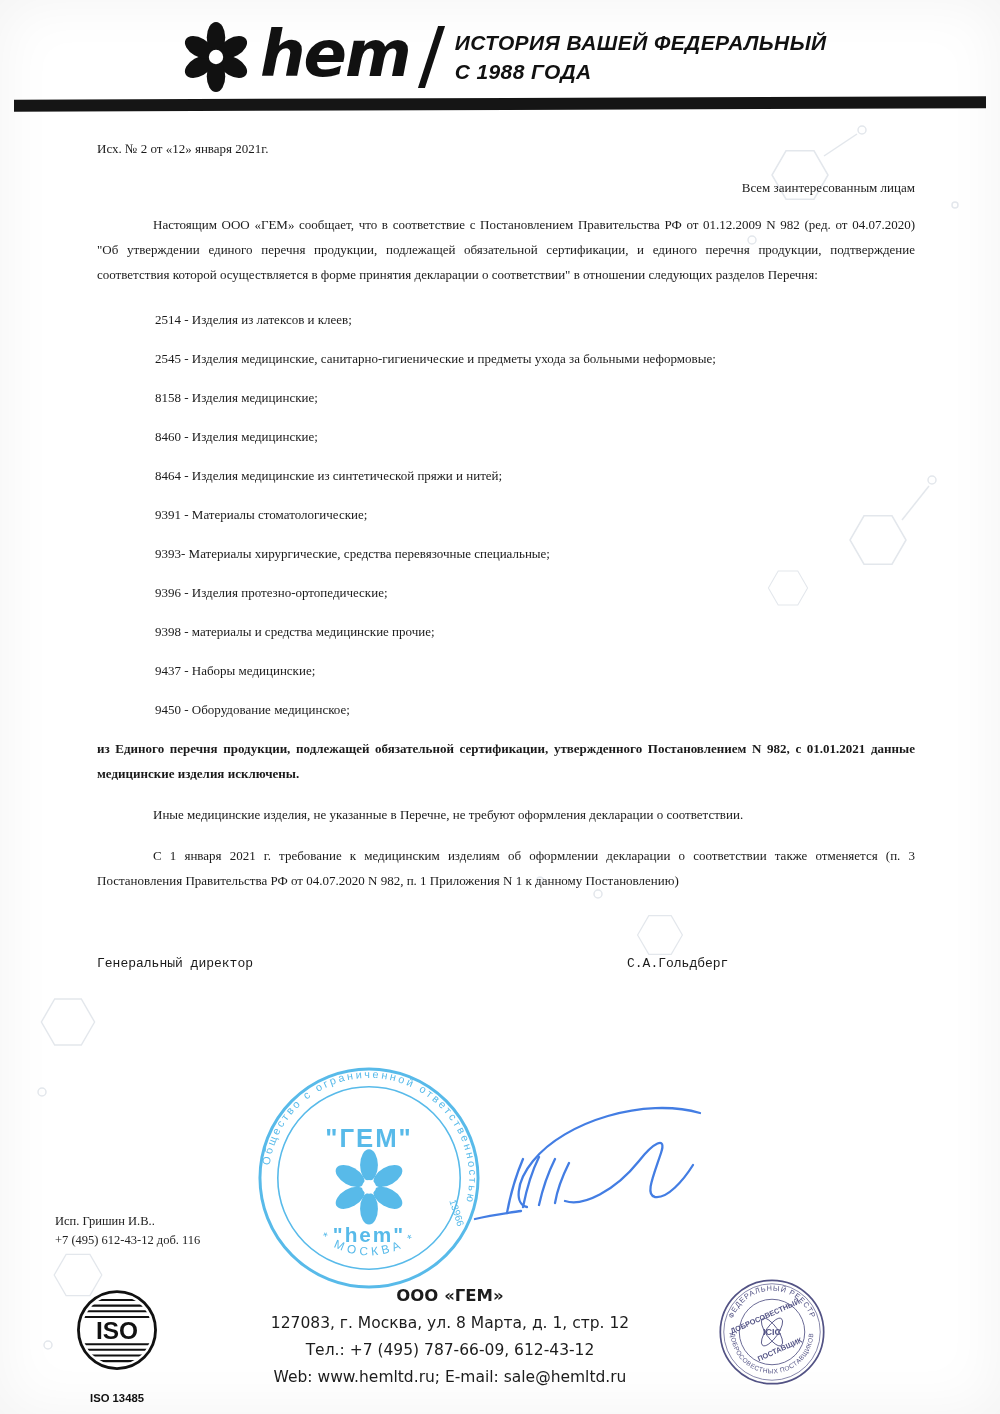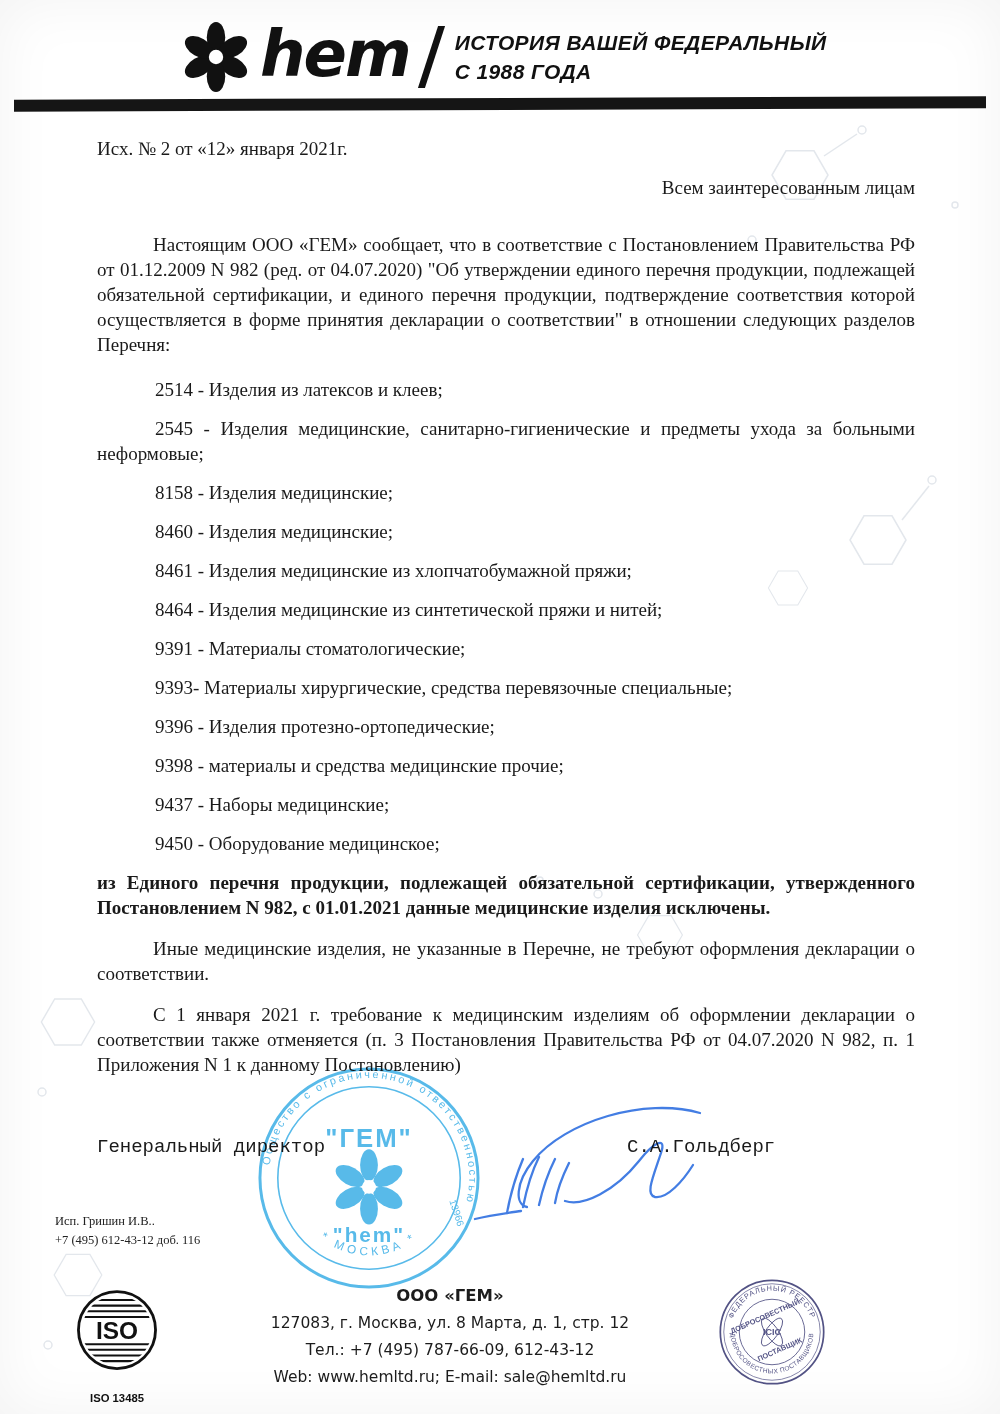--- a/index.html
+++ b/index.html
@@ -16,23 +16,23 @@
   .logo-mark { display:block; }
   .logo-text {
     font-family:"DejaVu Sans", sans-serif; font-weight:bold; font-size:64px;
     letter-spacing:-2px; line-height:1; color:#111; margin-left:8px; padding-bottom:6px;
   }
   .slash { width:7px; height:62px; background:#111; transform:skewX(-18deg); margin:0 20px 0 18px; }
   .tagline { font-family:"Liberation Sans", sans-serif; font-weight:bold; font-size:21px;
     color:#111; line-height:1.4; letter-spacing:0.4px; }
   .rule { position:absolute; top:98px; left:14px; right:14px; height:12px; background:#151515; transform:rotate(-0.2deg); }
   
-  .content { position:absolute; top:136px; left:97px; width:818px; font-size:19px; line-height:25px; }
+  .content { position:absolute; top:136px; left:97px; width:818px; font-size:13px; line-height:25px; }
   .ref { margin-bottom:14px; }
-  .addressee { text-align:right; margin-bottom:32px; }
+  .addressee { text-align:right; margin-bottom:12px; }
   .para { text-align:justify; margin-bottom:20px; }
   .indent { text-indent:56px; }
   .item { text-align:justify; text-indent:58px; margin-bottom:14px; }
   .item:last-of-type { margin-bottom:20px; }
   .bold { font-weight:bold; margin-bottom:16px; }
   .p2, .p3 { margin-bottom:16px; }
   .sig-row { position:relative; margin-top:58px; height:26px;font-family:Liberation Mono, monospace; }
   .sig-name { position:absolute; left:530px; top:0; }
   .executor { position:absolute; left:55px; top:1212px; font-size:12.5px; line-height:1.55; color:#222; }
   
@@ -107,21 +107,20 @@
 
   <main class="content">
     <p class="ref">Исх. № 2 от «12» января 2021г.</p>
     <p class="addressee">Всем заинтересованным лицам</p>
     <p class="para indent">Настоящим ООО «ГЕМ» сообщает, что в соответствие с Постановлением Правительства РФ от 01.12.2009 N 982 (ред. от 04.07.2020) "Об утверждении единого перечня продукции, подлежащей обязательной сертификации, и единого перечня продукции, подтверждение соответствия которой осуществляется в форме принятия декларации о соответствии" в отношении следующих разделов Перечня:</p>
 
     <p class="item">2514 - Изделия из латексов и клеев;</p>
     <p class="item">2545 - Изделия медицинские, санитарно-гигиенические и предметы ухода за больными неформовые;</p>
     <p class="item">8158 - Изделия медицинские;</p>
     <p class="item">8460 - Изделия медицинские;</p>
-    <p class="item">8461 - Изделия медицинские из хлопчатобумажной пряжи;</p>
     <p class="item">8464 - Изделия медицинские из синтетической пряжи и нитей;</p>
     <p class="item">9391 - Материалы стоматологические;</p>
     <p class="item">9393- Материалы хирургические, средства перевязочные специальные;</p>
     <p class="item">9396 - Изделия протезно-ортопедические;</p>
     <p class="item">9398 - материалы и средства медицинские прочие;</p>
     <p class="item">9437 - Наборы медицинские;</p>
     <p class="item">9450 - Оборудование медицинское;</p>
 
     <p class="para bold">из Единого перечня продукции, подлежащей обязательной сертификации, утвержденного Постановлением N 982, с 01.01.2021 данные медицинские изделия исключены.</p>
     <p class="para indent p2">Иные медицинские изделия, не указанные в Перечне, не требуют оформления декларации о соответствии.</p>

